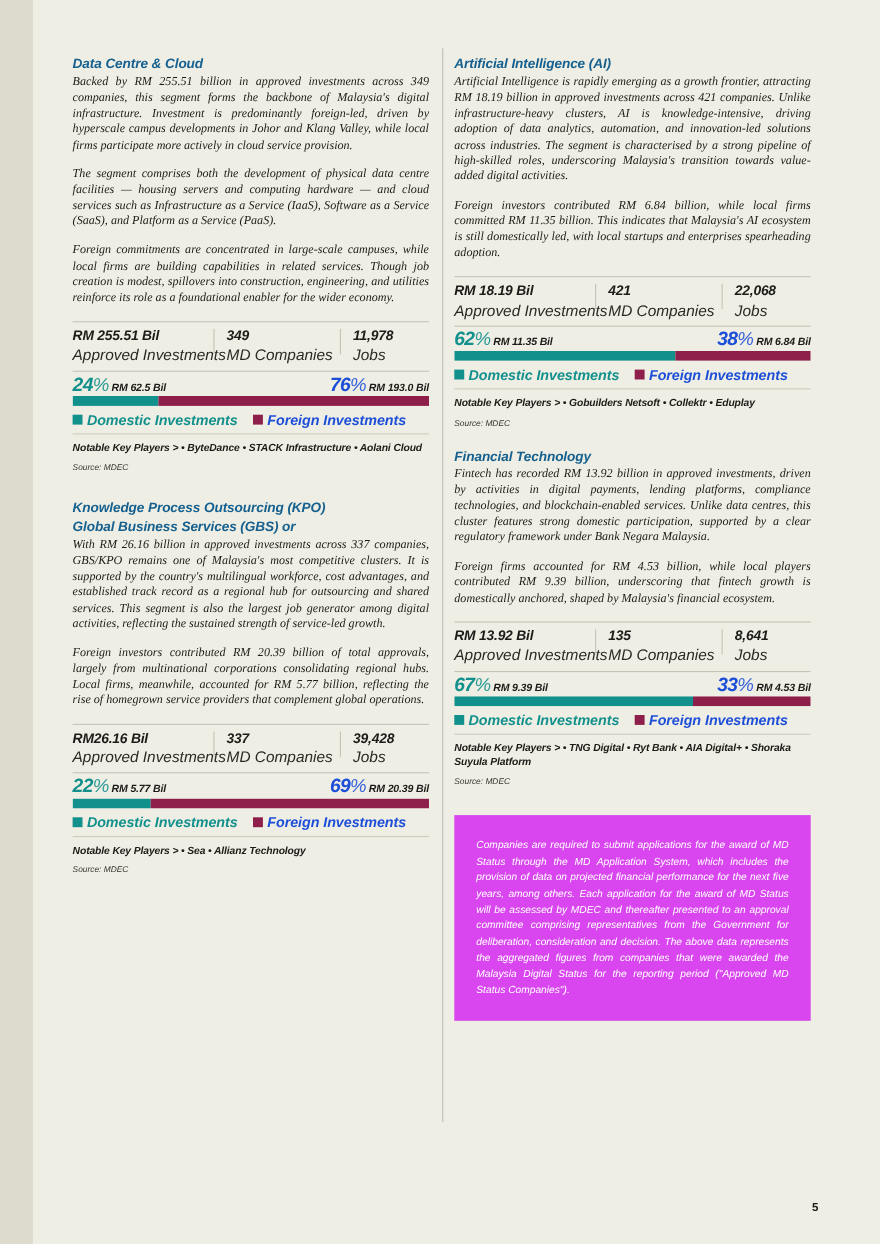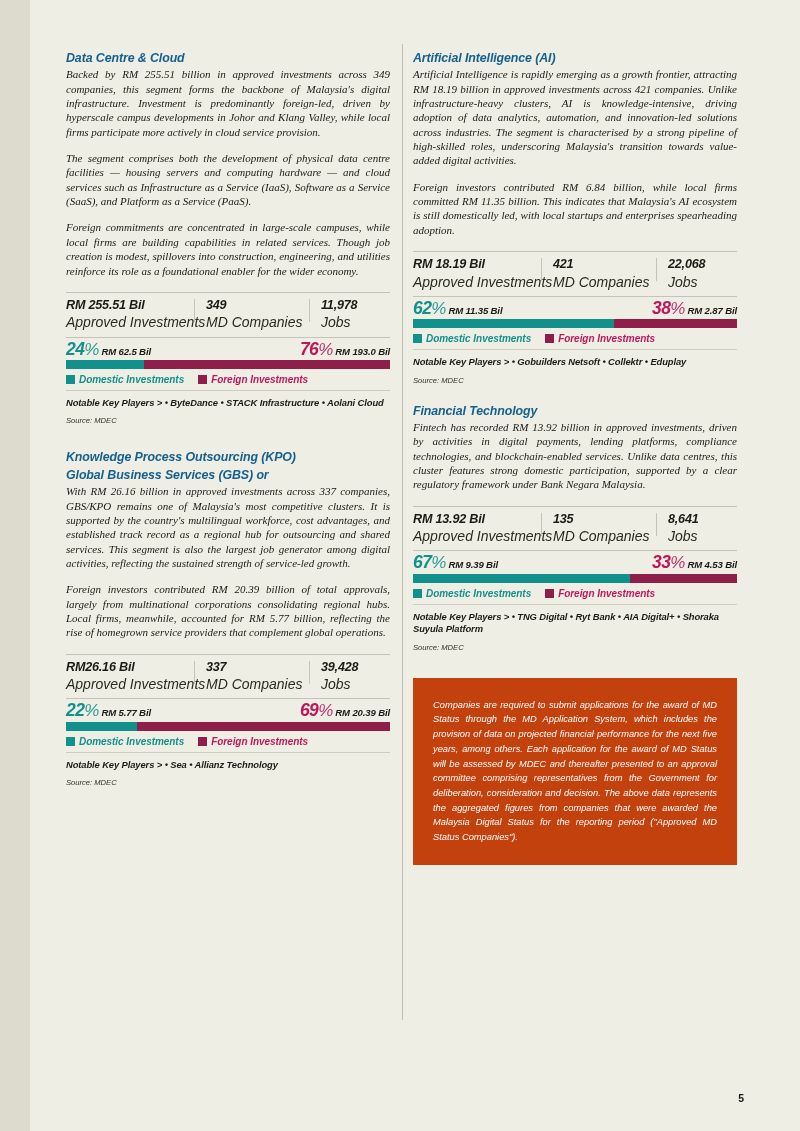--- a/index.html
+++ b/index.html
@@ -146,21 +146,21 @@
   }
   .pct-amt {
     font-family: "Liberation Sans", sans-serif;
     font-weight: bold;
     font-size: 9.6px;
     color: #1b1b17;
     margin-left: 2px;
     letter-spacing: -0.15px;
   }
   .dom-color { color: #12908c; }
-  .for-color { color: #be185d; }
+  .for-color { color: #1d4ed8; }
 
   .bar {
     display: flex;
     width: 100%;
     height: 9px;
     overflow: hidden;
   }
   .bar-dom { background: #12908c; height: 100%; }
   .bar-for { background: #8e1f4b; height: 100%; }
 
@@ -177,21 +177,21 @@
     margin-right: 8px;
   }
   .legend-sw {
     width: 9px; height: 9px;
     flex: none;
   }
   .legend-sw.dom { background: #12908c; }
   .legend-sw.for { background: #8e1f4b; }
   .legend-tx {
     font-family: "Liberation Sans", sans-serif;
-    font-size: 10px;
+    font-size: 13px;
     font-weight: bold;
     letter-spacing: -0.05px;
   }
 
   .players {
     font-family: "Liberation Sans", sans-serif;
     font-size: 9.4px;
     font-weight: bold;
     color: #1b1b17;
     line-height: 1.32;
@@ -201,21 +201,21 @@
   .source {
     font-family: "Liberation Sans", sans-serif;
     font-size: 7.6px;
     color: #33332b;
     padding-top: 7px;
   }
 
   
   .callout {
     margin-top: 26px;
-    background: #c2410c;
+    background: #d946ef;
     padding: 20px 20px 20px 20px;
     box-sizing: border-box;
   }
   .callout p {
     margin: 0;
     font-family: "Liberation Sans", sans-serif;
     font-size: 9.3px;
     line-height: 1.58;
     color: #ffffff;
     text-align: justify;
@@ -394,21 +394,21 @@
 
             <div class="pct-row">
               <div class="pct-group">
                 <span class="pct-num dom-color">62</span>
                   <span class="pct-sign dom-color">%</span>
                 <span class="pct-amt">RM 11.35 Bil</span>
               </div>
               <div class="pct-group">
                 <span class="pct-num for-color">38</span>
                   <span class="pct-sign for-color">%</span>
-                <span class="pct-amt">RM 2.87 Bil</span>
+                <span class="pct-amt">RM 6.84 Bil</span>
               </div>
             </div>
 
             <div class="bar">
               <div class="bar-dom" style="width: 62%;"></div>
               <div class="bar-for" style="width: 38%;"></div>
             </div>
 
             <div class="legend">
               <div class="legend-item">
@@ -425,20 +425,21 @@
             <div class="players">Notable Key Players &gt; • Gobuilders Netsoft • Collektr • Eduplay</div>
             <div class="source">Source: MDEC</div>
           </div>
         </div>
 
         <div class="gap-12"></div>
 
         <div>
           <h2 class="section-heading">Financial Technology</h2>
           <p class="body-text">Fintech has recorded RM 13.92 billion in approved investments, driven by activities in digital payments, lending platforms, compliance technologies, and blockchain-enabled services. Unlike data centres, this cluster features strong domestic participation, supported by a clear regulatory framework under Bank Negara Malaysia.</p>
+          <p class="body-text">Foreign firms accounted for RM 4.53 billion, while local players contributed RM 9.39 billion, underscoring that fintech growth is domestically anchored, shaped by Malaysia's financial ecosystem.</p>
 
           <div class="stat-block">
             <div class="rule"></div>
             <div class="stat-figures">
               <div class="stat-cell c0">
                 <div class="stat-value">RM 13.92 Bil</div>
                 <div class="stat-label">Approved Investments</div>
               </div>
               <div class="stat-cell c1">
                 <div class="stat-value">135</div>

